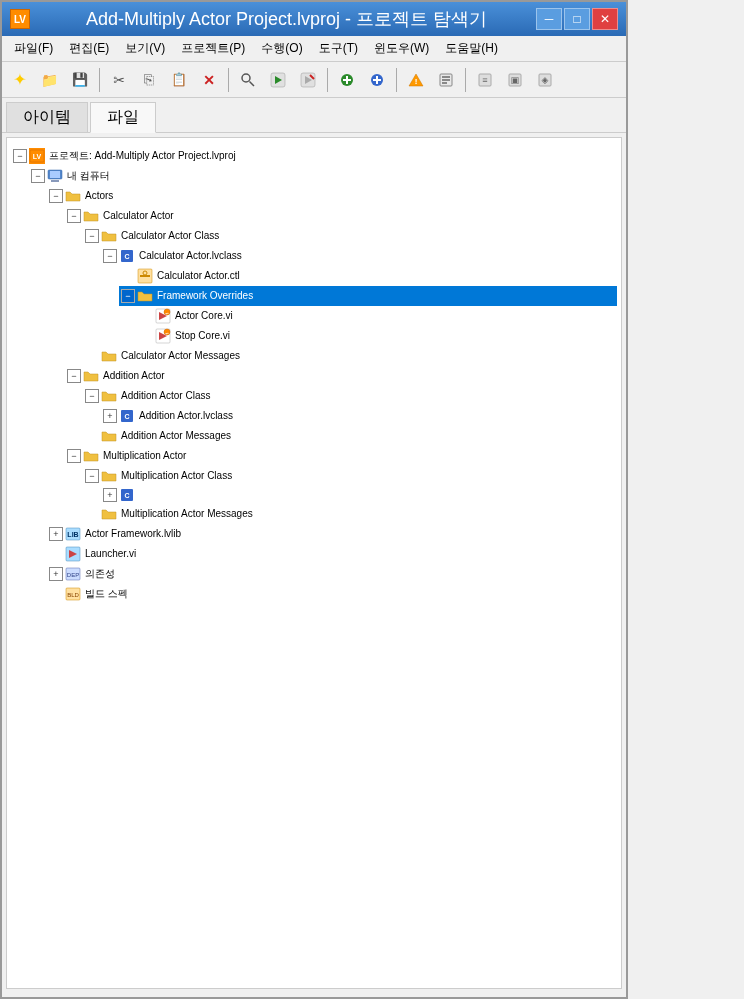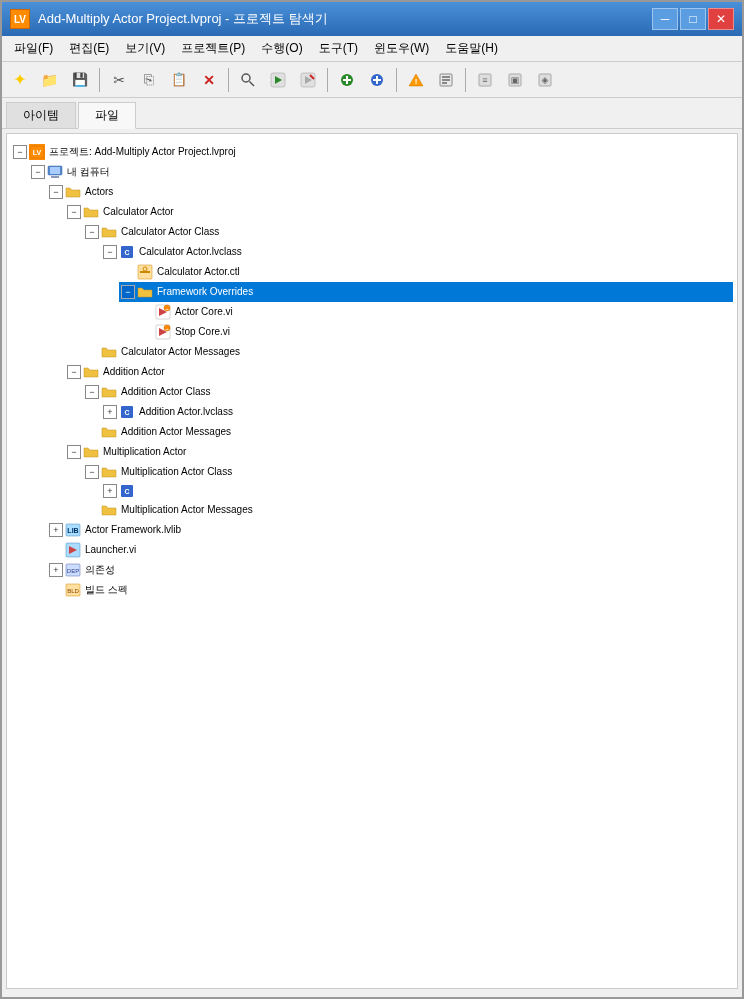--- a/index.html
+++ b/index.html
@@ -7,21 +7,21 @@
       font-family: 'Malgun Gothic', '맑은 고딕', Arial, sans-serif;
       font-size: 12px;
       background: #f0f0f0;
       width: 744px;
       height: 999px;
       overflow: hidden;
     }
 
     
     .window {
-      width: 744px;
+      width: 628px;
       height: 999px;
       border: 2px solid #999;
       display: flex;
       flex-direction: column;
       background: #f0f0f0;
     }
 
     .title-bar {
       background: linear-gradient(to bottom, #4a90d9, #2a6ab5);
       color: white;
@@ -46,22 +46,23 @@
       border: 1px solid #cc6600;
       display: flex;
       align-items: center;
       justify-content: center;
       font-size: 10px;
       color: white;
       font-weight: bold;
     }
 
     .title-text {
-      font-size: 13px;
+      font-size: 18px;
       color: white;
+      margin-left: 48px;
     }
 
     .title-bar-buttons {
       display: flex;
       gap: 2px;
     }
 
     .tb-btn {
       width: 26px;
       height: 22px;
@@ -134,21 +135,21 @@
       padding: 4px 4px 0 4px;
       border-bottom: 1px solid #ccc;
       flex-shrink: 0;
     }
 
     .tab {
       padding: 4px 16px;
       border: 1px solid #ccc;
       border-bottom: none;
       cursor: pointer;
-      font-size: 12px;
+      font-size: 16px;
       background: #e0e0e0;
       margin-right: 2px;
     }
 
     .tab.active {
       background: #f8f8f8;
       border-bottom: 1px solid #f8f8f8;
       margin-bottom: -1px;
       font-family: Liberation Mono, monospace;
     }

